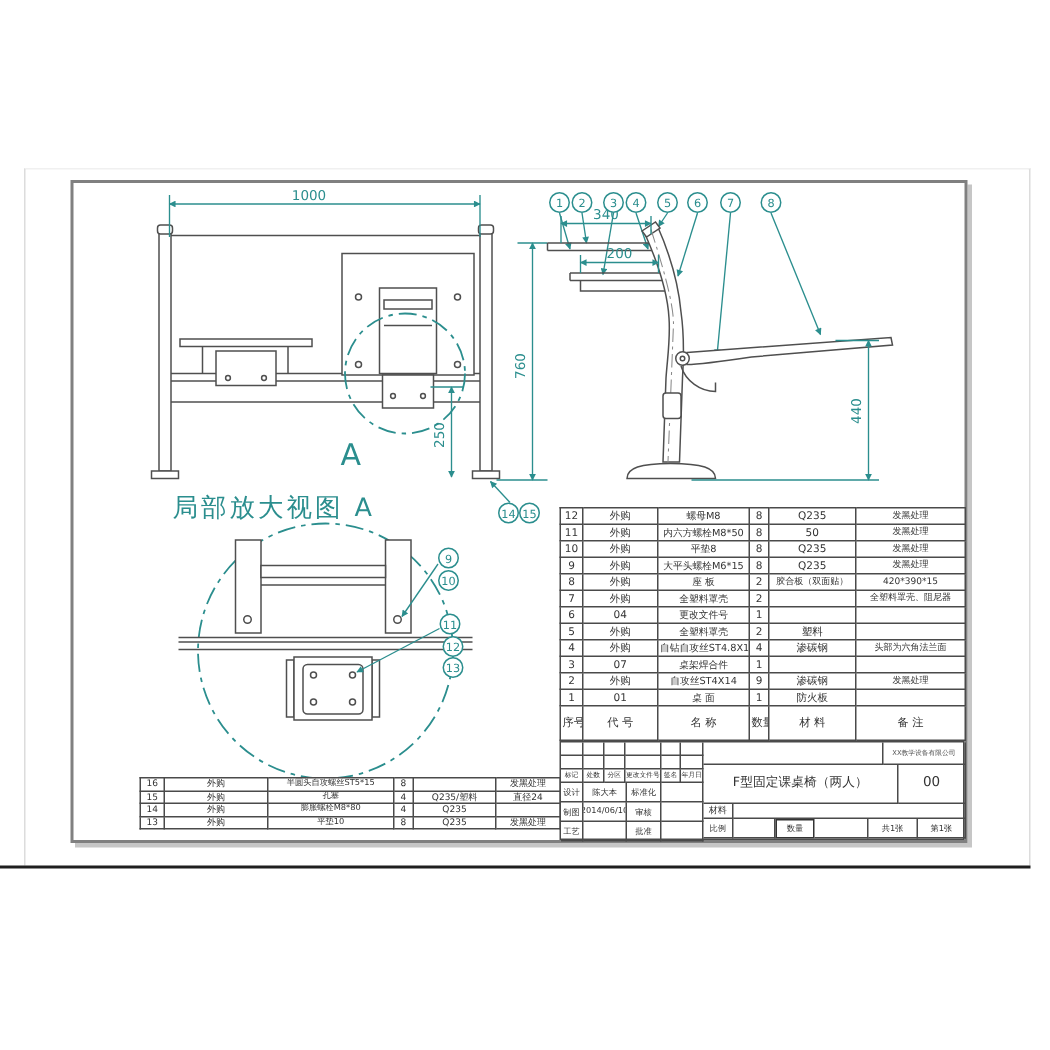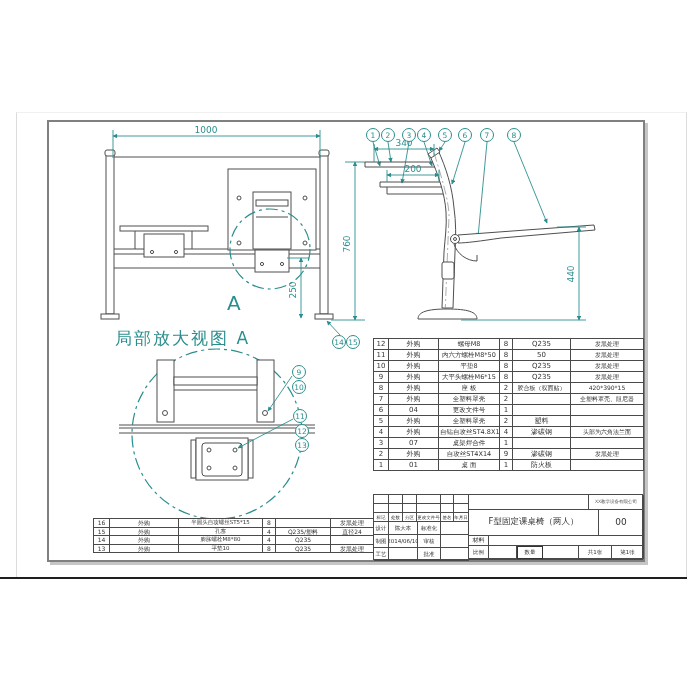--- a/index.html
+++ b/index.html
@@ -355,20 +355,28 @@
             <td class="rk">发黑处理</td>
           </tr>
         <tr class="r">
             <td>1</td>
             <td>01</td>
             <td class="nm">桌 面</td>
             <td>1</td>
             <td>防火板</td>
             <td class="rk"></td>
           </tr>
+        <tr class="h">
+          <th class="wrap">序号</th>
+          <th class="pre">代  号</th>
+          <th class="pre">名  称</th>
+          <th class="wrap">数量</th>
+          <th class="pre">材  料</th>
+          <th class="pre">备  注</th>
+        </tr>
       </tbody>
     </table>
 
     <table class="bom bom-left">
       <colgroup>
           <col style="width:16px">
           <col style="width:69px">
           <col style="width:84px">
           <col style="width:13px">
           <col style="width:55px">

